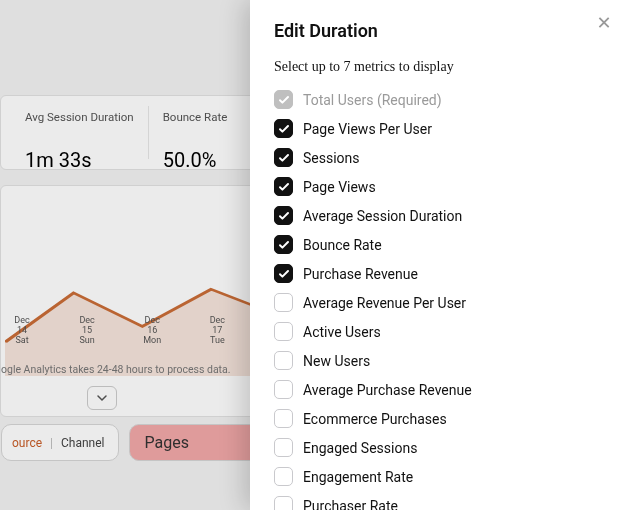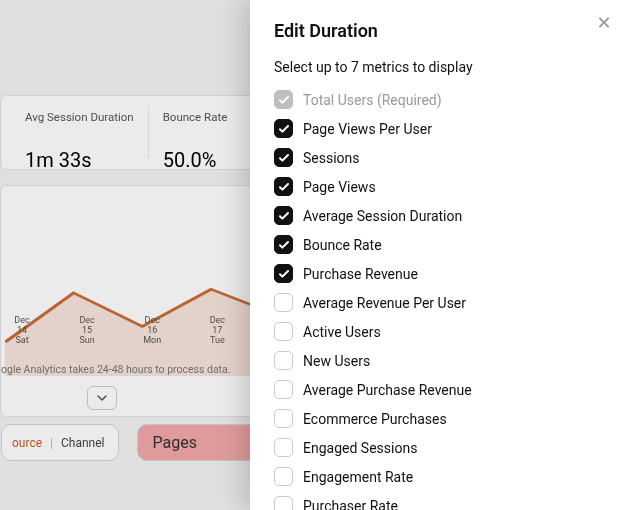--- a/index.html
+++ b/index.html
@@ -13,30 +13,30 @@
   .stat { border-right:1px solid #e6e6e6; padding:4px 14px; min-width:110px; }
   .stat:last-child { border-right:none; }
   .stat-label { font-size:11.5px; color:#555; margin-bottom:24px; white-space:nowrap; }
   .stat-value { font-size:20px; color:#000; font-weight:400; }
   .chart-card { position:absolute; left:0; top:185px; right:0; background:#fff; border:1px solid #e2e2e2; border-radius:6px; padding:10px 6px 40px 4px; }
   .chart-svg { width:100%; height:180px; display:block; }
   .x-labels { display:flex; justify-content:space-between; font-size:9px; color:#555; text-align:center; padding:0 2px; position:absolute; left:4px; right:4px; bottom:70px;}
   .x-labels div { width:30px; line-height:1.1; }
   .footnote { position:absolute; left:0; bottom:40px; font-size:10.5px; color:#777; }
   .caret-btn { position:absolute; left:86px; bottom:6px; width:30px; height:24px; border:1px solid #ccc; border-radius:6px; background:#fff; display:flex; align-items:center; justify-content:center; }
-  .tabs-row { position:absolute; left:0; bottom:-45px; display:flex; gap:18px; }
+  .tabs-row { position:absolute; left:0; bottom:-45px; display:flex; gap:10px; }
   .tab-pill { border:1px solid #d6d6d6; border-radius:10px; background:#fff; padding:8px 14px 8px 10px; font-size:12px; color:#444; display:flex; align-items:center; gap:8px; }
   .tab-pill.active .ource { color:#d85a1b; }
   .pages-pill { border:1px solid #d6d6d6; border-radius:10px; background:#fca5a5; padding:8px 160px 8px 14px; font-size:16px; color:#333; }
 
   
   .modal { position:absolute; top:0; right:0; bottom:0; width:380px; background:#fff; box-shadow:-6px 0 24px rgba(0,0,0,0.18); padding:20px 24px 20px 24px; overflow:auto; }
   .modal h2 { font-size:18px; font-weight:600; color:#111; margin-bottom:18px; }
   .close-btn { position:absolute; top:10px; right:14px; width:24px; height:24px; color:#999; font-size:18px; display:flex; align-items:center; justify-content:center; cursor:pointer; }
-  .subtitle { font-size:14px; color:#111; margin-bottom:10px; }
+  .subtitle { font-size:14px; color:#111; margin-bottom:10px;font-family:Liberation Serif, serif; }
   .metric-row { display:flex; align-items:center; gap:10px; padding:5px 0; font-size:14px; color:#111; }
   .metric-row.required { color:#9a9a9a; }
   .chk { width:19px; height:19px; border-radius:5px; border:1.5px solid #c9c9cd; background:#fff; display:flex; align-items:center; justify-content:center; flex-shrink:0; }
   .chk.checked { background:#111; border-color:#111; }
   .chk.disabled { background:#bfbfbf; border-color:#bfbfbf; }
   .chk svg { width:12px; height:12px; }
 
   .line-path { fill:none; stroke:#d86a2b; stroke-width:2; }
   .area-path { fill:rgba(216,106,43,0.18); stroke:none; }
 </style>

